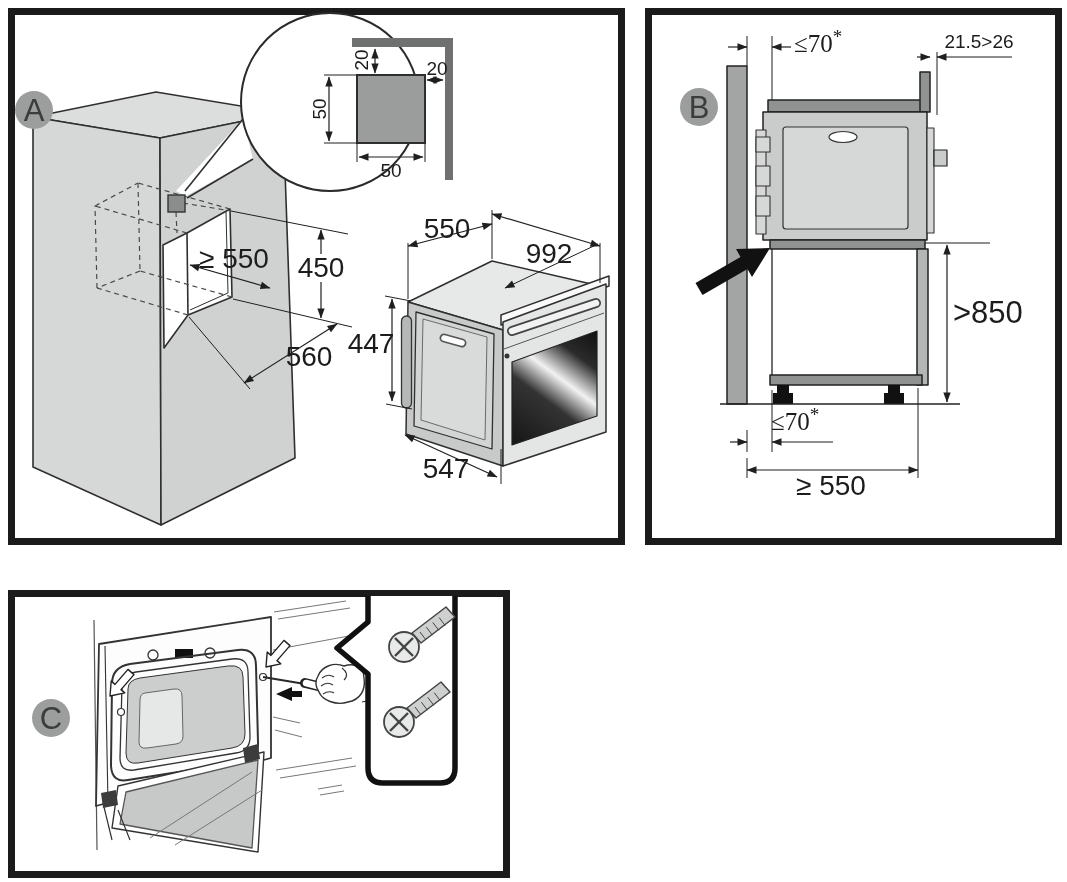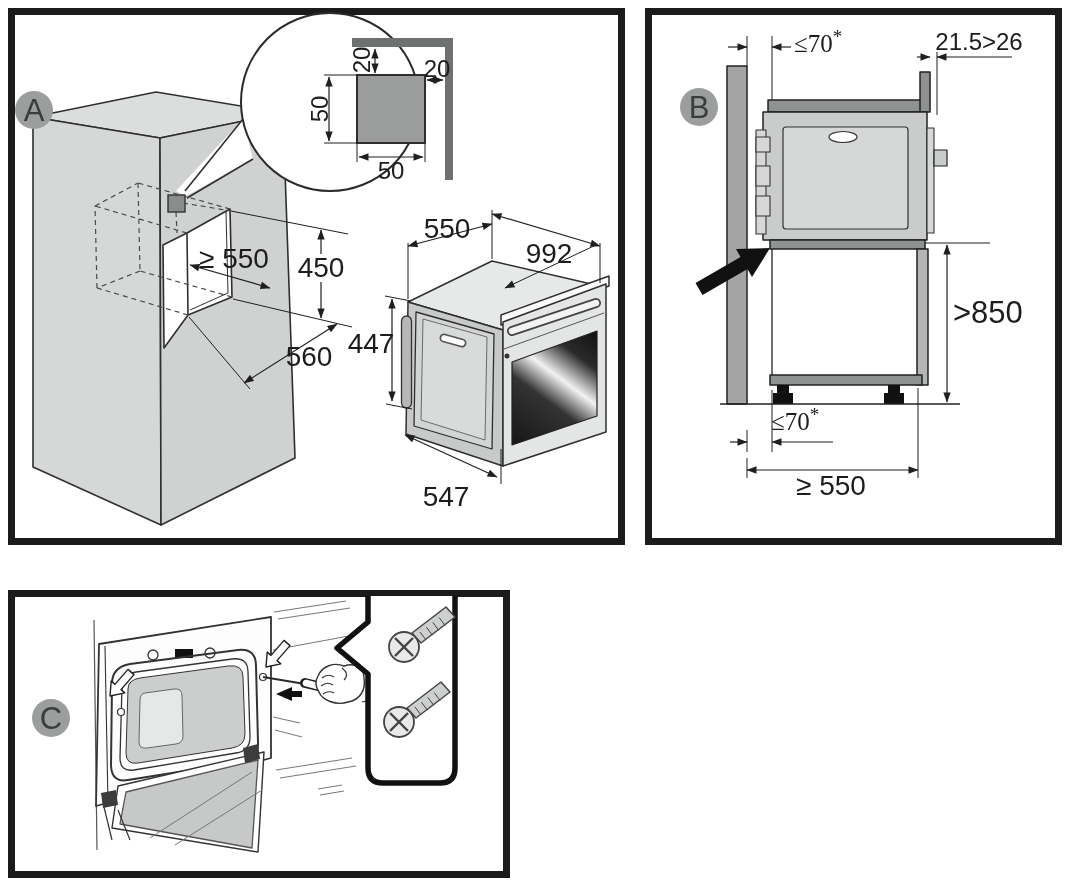--- a/index.html
+++ b/index.html
@@ -10,21 +10,21 @@
   #panel-b{left:645px;top:8px;width:417px;height:537px;}
   #panel-c{left:8px;top:590px;width:502px;height:288px;}
   svg.art{position:absolute;left:0;top:0;width:1067px;height:882px;z-index:2;pointer-events:none;}
   .badge{position:absolute;z-index:3;width:38px;height:38px;border-radius:50%;background:#9b9e9d;
          color:#3a3d3c;display:flex;align-items:center;justify-content:center;
          font-size:31px;line-height:1;}
   .dim{position:absolute;z-index:3;white-space:nowrap;font-size:28px;
        transform:translate(-50%,-50%);letter-spacing:0;}
   .dim-l{position:absolute;z-index:3;white-space:nowrap;font-size:20px;transform:translateY(-50%);}
   .rot{transform:translate(-50%,-50%) rotate(-90deg);}
-  .f19{font-size:24px;} .f25{font-size:25px;font-family:Liberation Serif, serif;} .f26{font-size:31px;}
+  .f19{font-size:19px;} .f25{font-size:25px;font-family:Liberation Serif, serif;} .f26{font-size:31px;}
   .star{font-size:76%;position:relative;top:-0.45em;}
 </style>
 </head>
 <body>
 
 <div class="canvas">
 
   <div class="panel" id="panel-a"></div>
   <div class="panel" id="panel-b"></div>
   <div class="panel" id="panel-c"></div>
@@ -274,21 +274,21 @@
   <span class="dim f19 rot" style="left:362px;top:60px;">20</span>
   <span class="dim f19" style="left:437px;top:69px;">20</span>
   <span class="dim f19 rot" style="left:320px;top:109px;">50</span>
   <span class="dim f19" style="left:391px;top:171px;">50</span>
   <span class="dim" style="left:234px;top:259px;">≥ 550</span>
   <span class="dim" style="left:321px;top:268px;">450</span>
   <span class="dim" style="left:309px;top:357px;">560</span>
   <span class="dim" style="left:447px;top:229px;">550</span>
   <span class="dim" style="left:549px;top:254px;">992</span>
   <span class="dim" style="left:371px;top:344px;">447</span>
-  <span class="dim" style="left:446px;top:469px;margin-top:28px;">547</span>
+  <span class="dim" style="left:446px;top:469px;">547</span>
 
   <span class="dim-l f25" style="left:794px;top:44px;"><span>≤70</span><span class="star">*</span></span>
   <span class="dim f19" style="left:979px;top:42px;">21.5&gt;26</span>
   <span class="dim-l f26" style="left:953px;top:313px;">&gt;850</span>
   <span class="dim-l f25" style="left:771px;top:422px;"><span>≤70</span><span class="star">*</span></span>
   <span class="dim" style="left:831px;top:486px;">≥ 550</span>
 
 </div>
 
 </body></html>

